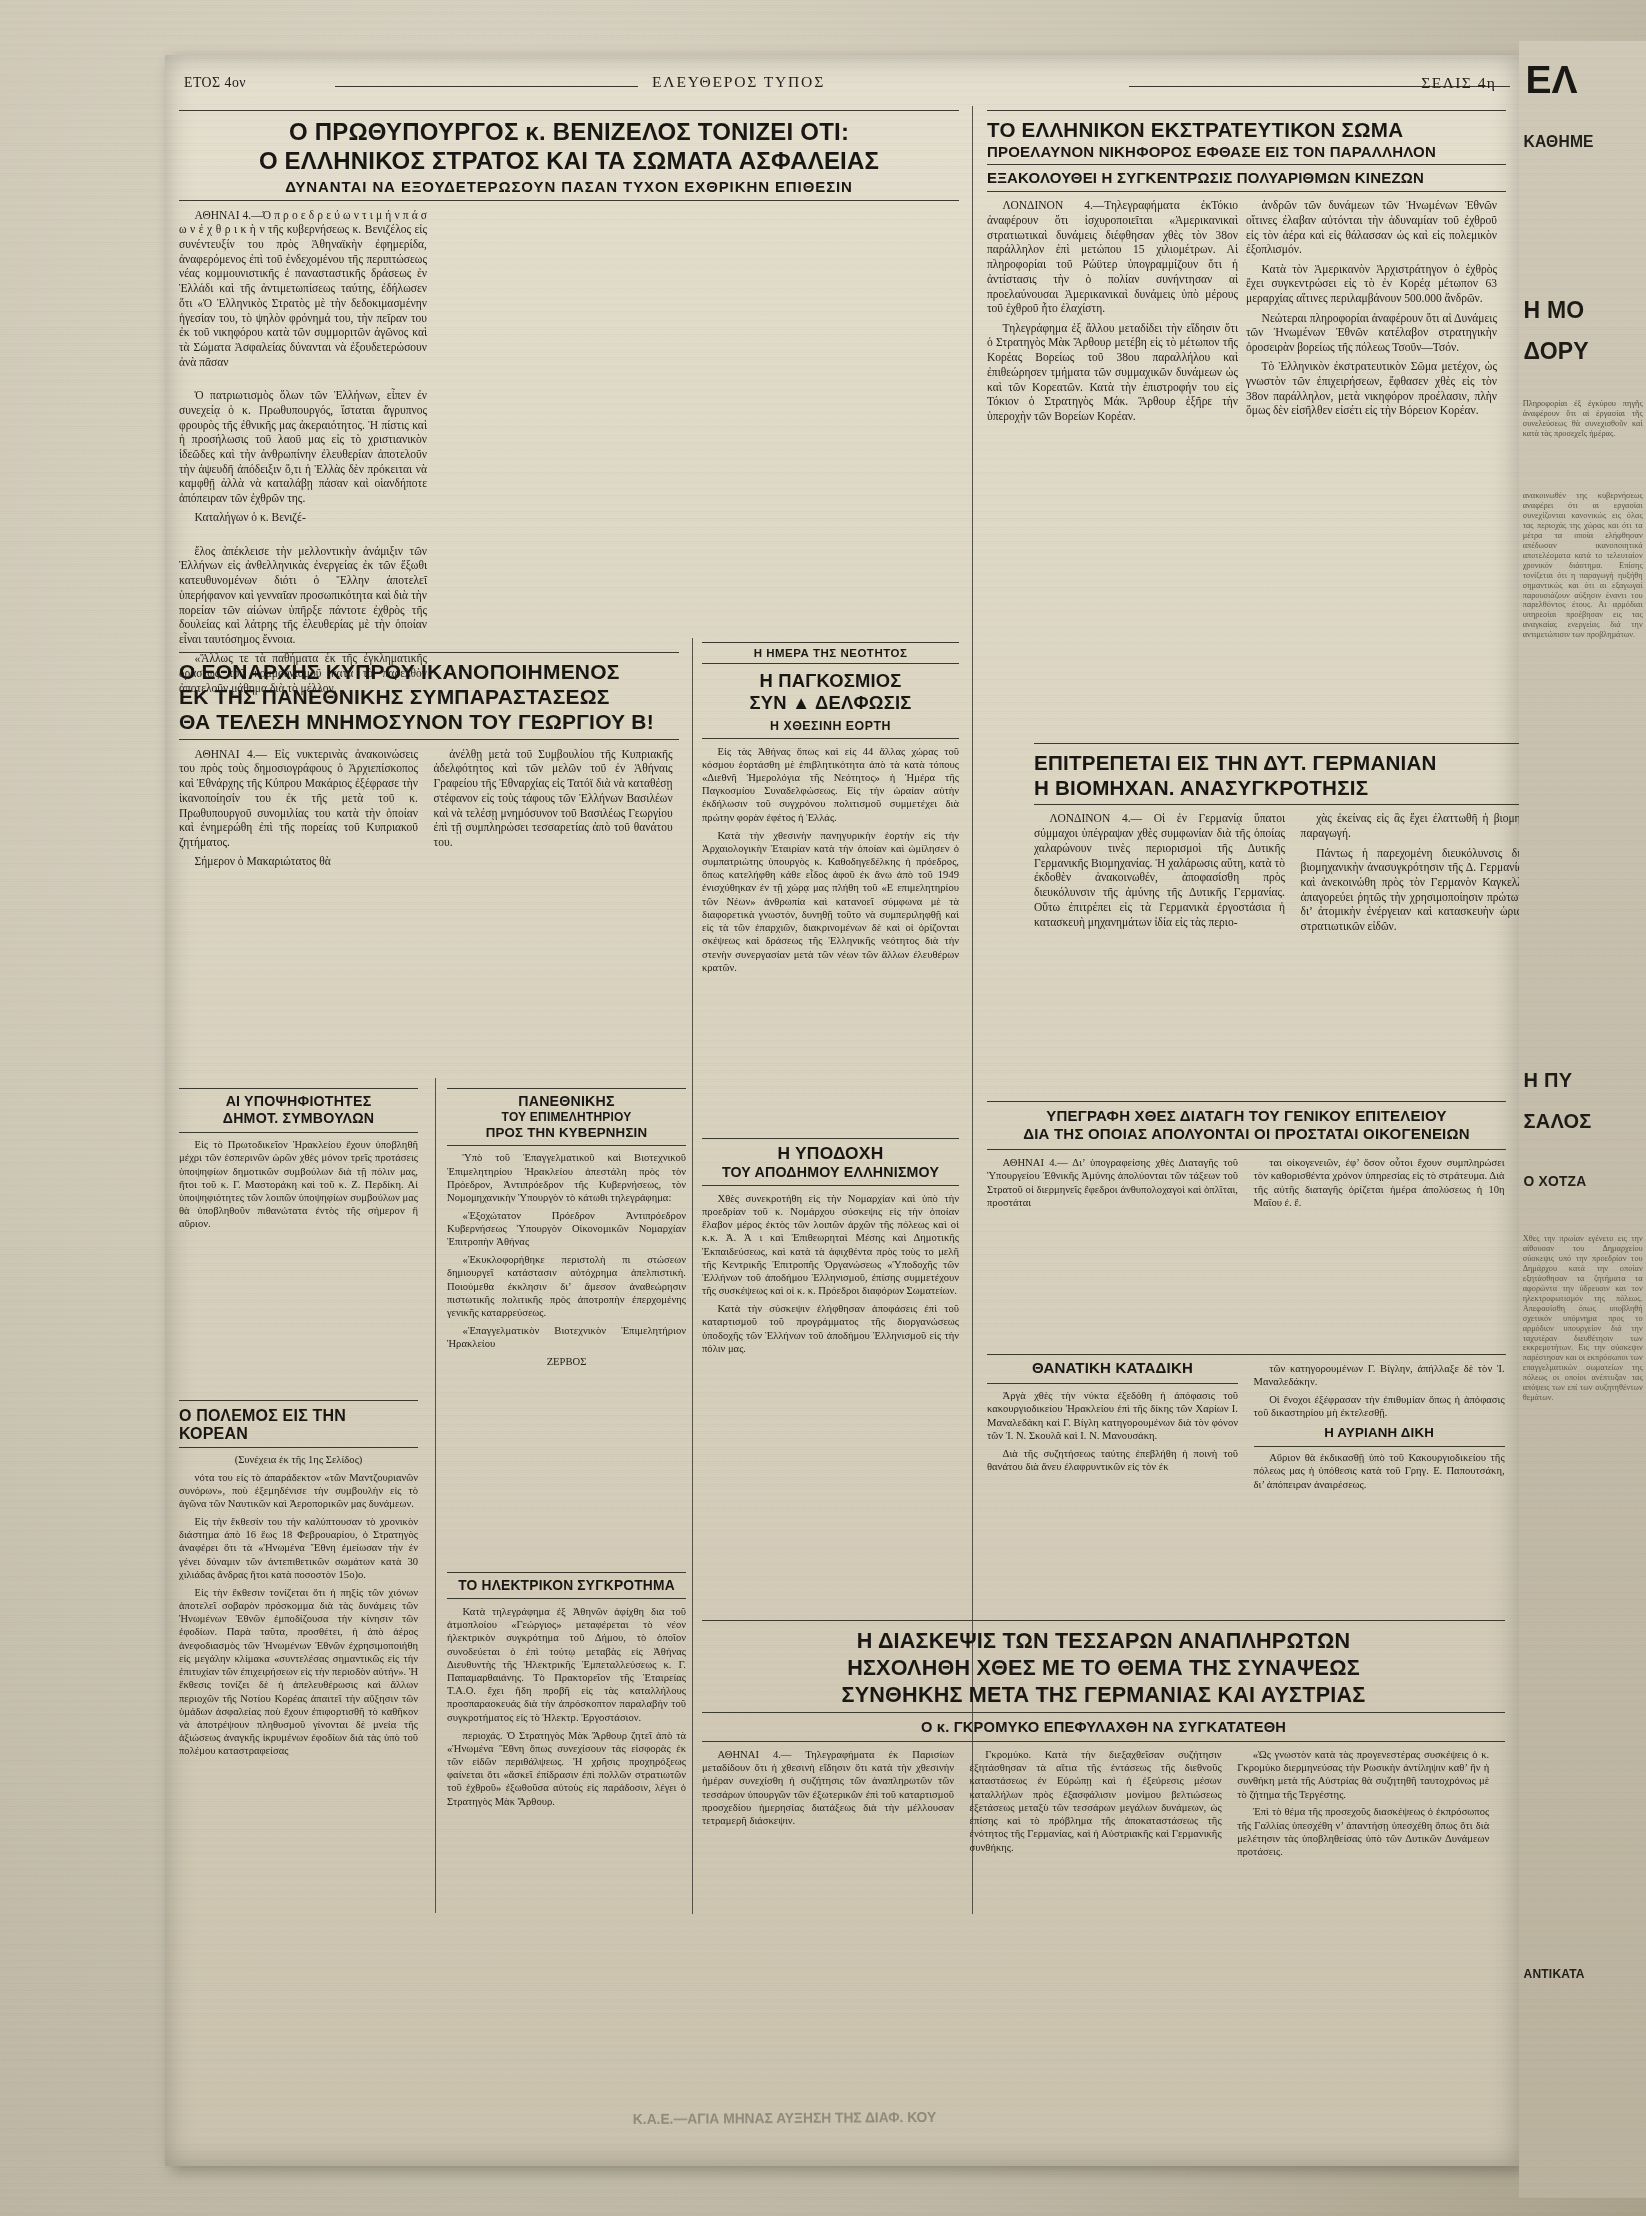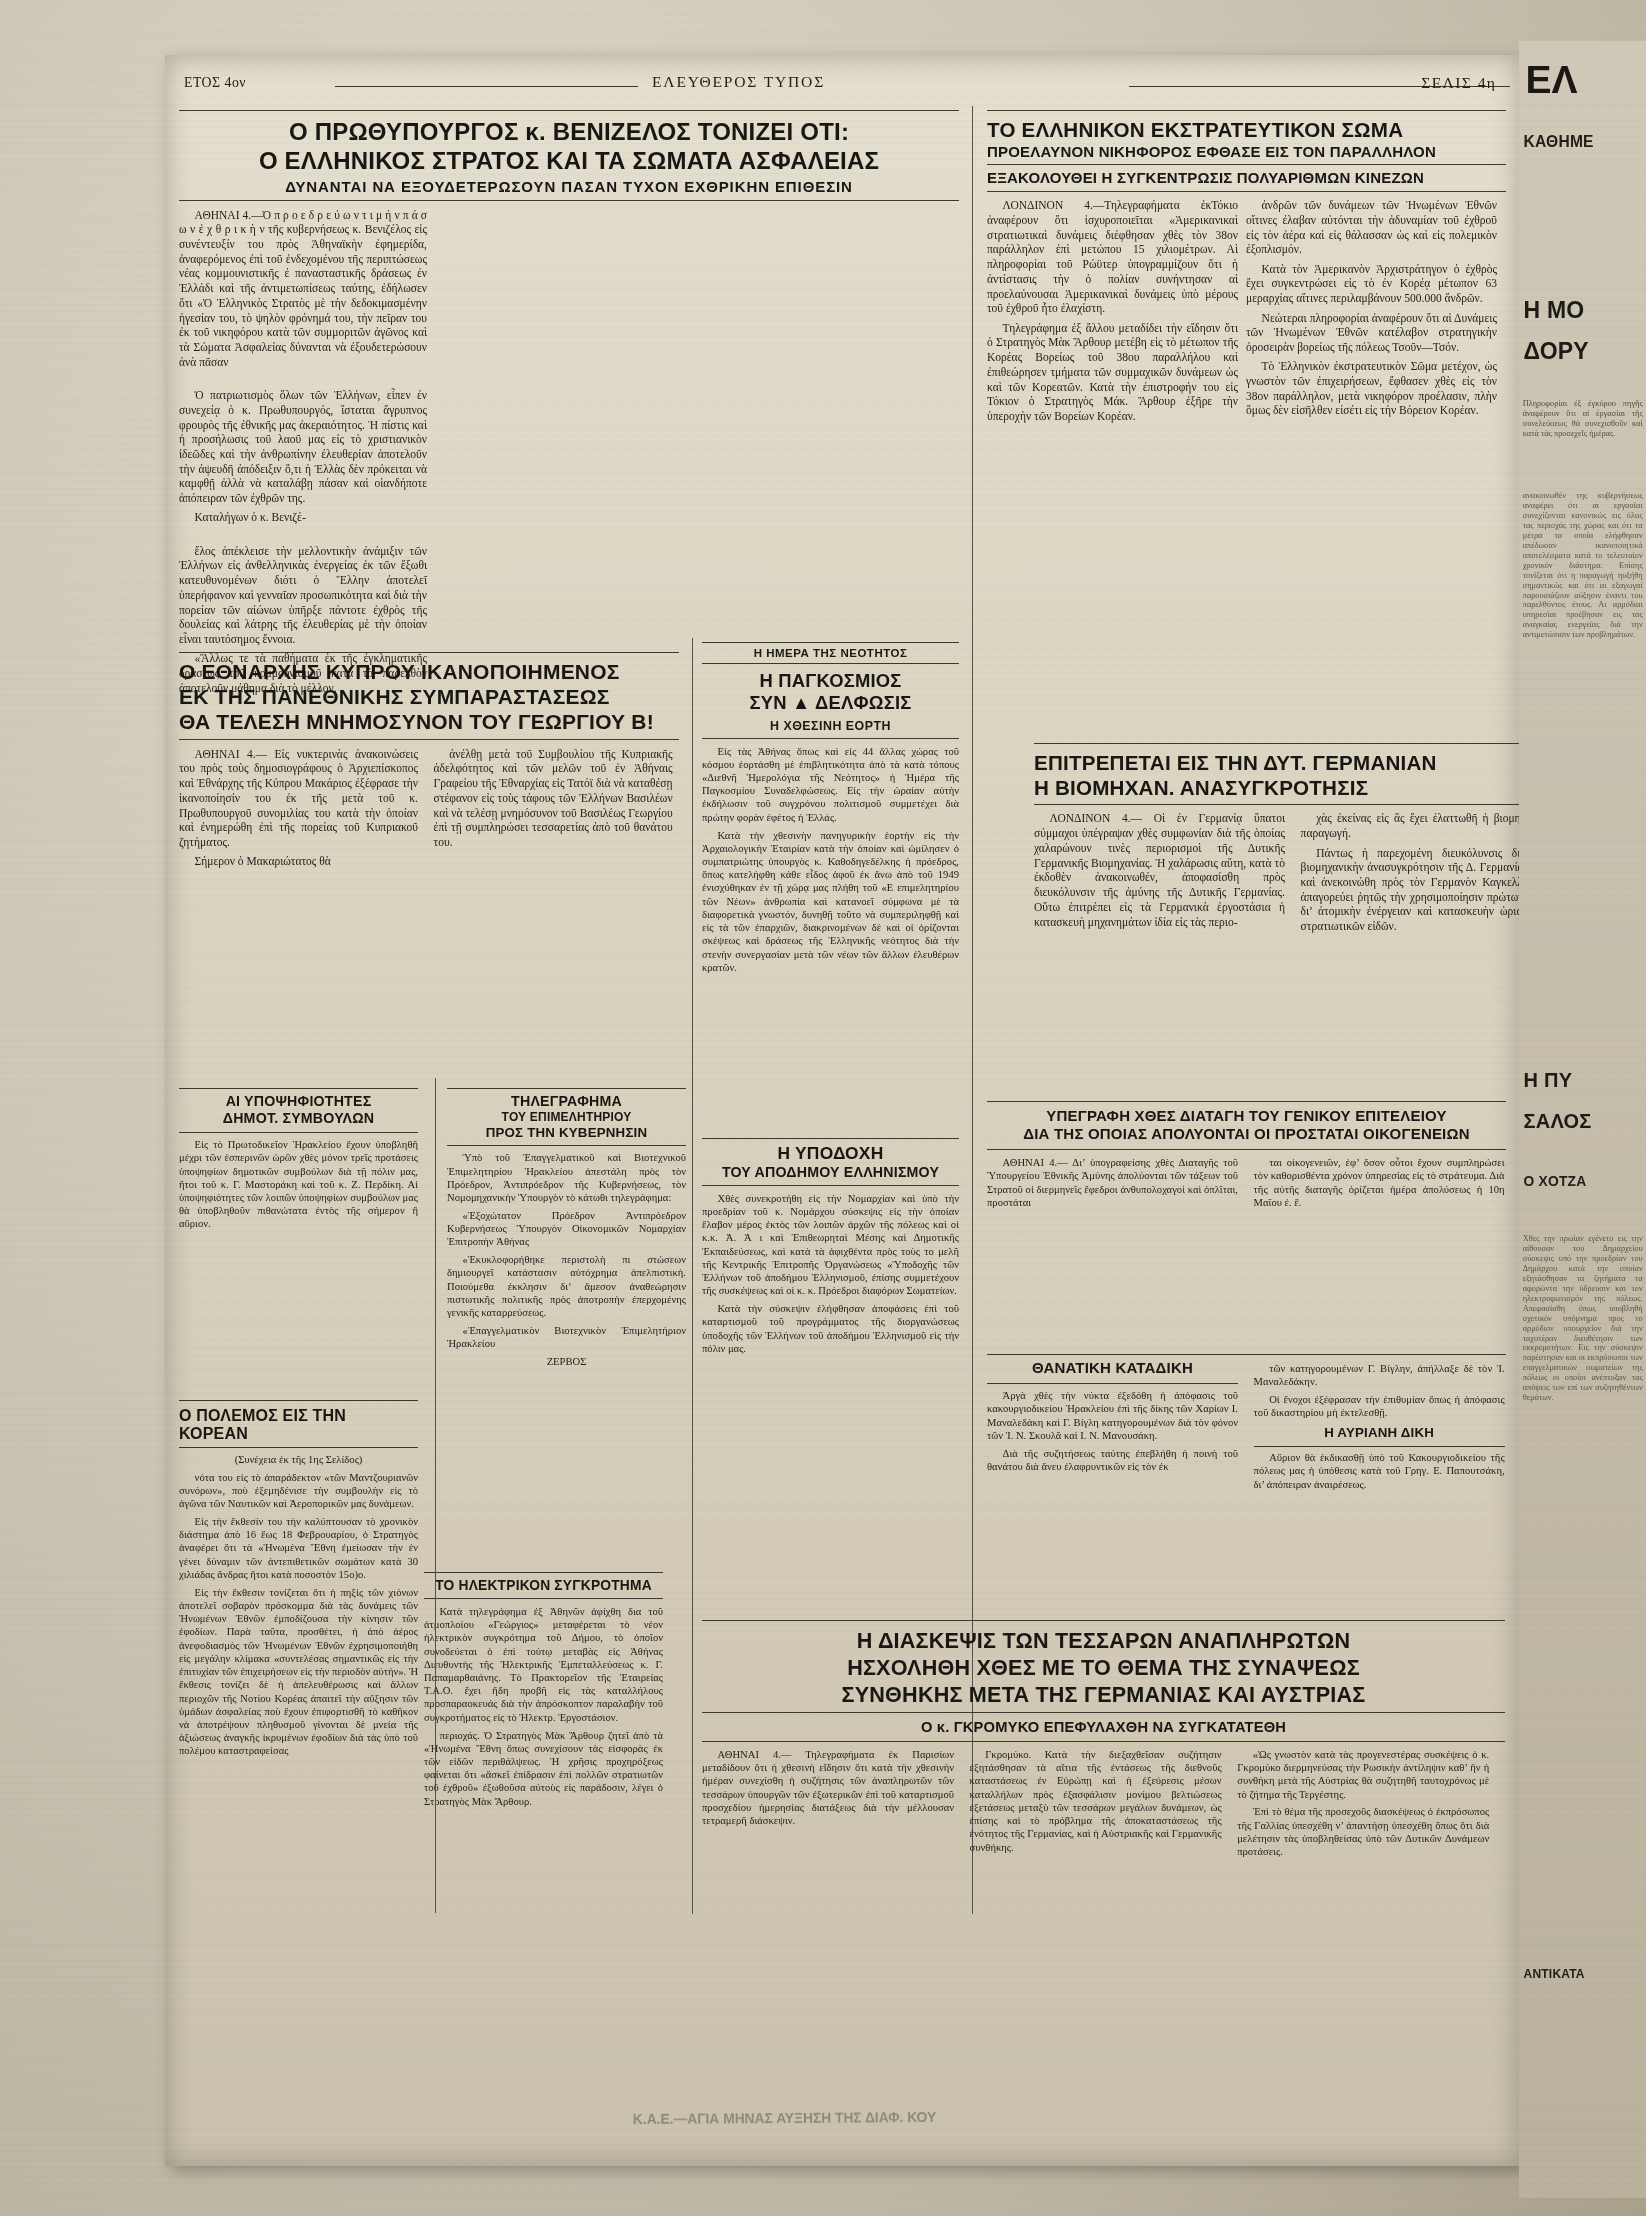--- a/index.html
+++ b/index.html
@@ -149,34 +149,34 @@
     <div class="col small">
       <p>νότα του εἰς τὸ ἀπαράδεκτον «τῶν Μαντζουριανῶν συνόρων», ποὺ ἐξεμηδένισε τὴν συμβουλὴν εἰς τὸ ἀγῶνα τῶν Ναυτικῶν καὶ Ἀεροπορικῶν μας δυνάμεων.</p>
       <p>Εἰς τὴν ἔκθεσίν του τὴν καλύπτουσαν τὸ χρονικὸν διάστημα ἀπὸ 16 ἕως 18 Φεβρουαρίου, ὁ Στρατηγὸς ἀναφέρει ὅτι τὰ «Ἡνωμένα Ἔθνη ἐμείωσαν τὴν ἐν γένει δύναμιν τῶν ἀντεπιθετικῶν σωμάτων κατὰ 30 χιλιάδας ἄνδρας ἤτοι κατὰ ποσοστὸν 15ο)ο.</p>
       <p>Εἰς τὴν ἔκθεσιν τονίζεται ὅτι ἡ πηξίς τῶν χιόνων ἀποτελεῖ σοβαρὸν πρόσκομμα διὰ τὰς δυνάμεις τῶν Ἡνωμένων Ἐθνῶν ἐμποδίζουσα τὴν κίνησιν τῶν ἐφοδίων. Παρὰ ταῦτα, προσθέτει, ἡ ἀπὸ ἀέρος ἀνεφοδιασμὸς τῶν Ἡνωμένων Ἐθνῶν ἐχρησιμοποιήθη εἰς μεγάλην κλίμακα «συντελέσας σημαντικῶς εἰς τὴν ἐπιτυχίαν τῶν ἐπιχειρήσεων εἰς τὴν περιοδὸν αὐτήν». Ἡ ἔκθεσις τονίζει δὲ ἡ ἀπελευθέρωσις καὶ ἄλλων περιοχῶν τῆς Νοτίου Κορέας ἀπαιτεῖ τὴν αὔξησιν τῶν ὑμάδων ἀσφαλείας ποὺ ἔχουν ἐπιφορτισθῆ τὸ καθῆκον νὰ ἀποτρέψουν πληθυσμοῦ γίνονται δὲ μνεία τῆς ἀξιώσεως ἀναγκῆς ἱκρυμένων ἐφοδίων διὰ τὰς ὑπὸ τοῦ πολέμου καταστραφείσας</p>
       <p></p>
     </div>
   </div>
 
   <div class="box" style="left:447px;top:1088px;width:239px;">
     <div class="hr2" style="width:100%;"></div>
-    <div class="hl center" style="font-size:14.2px;margin:5.5px 0 0.9px 0;">ΤΗΛΕΓΡΑΦΗΜΑ</div>
+    <div class="hl center" style="font-size:14.2px;margin:5.5px 0 0.9px 0;">ΠΑΝΕΘΝΙΚΗΣ</div>
     <div class="hl center" style="font-size:12px;margin:0.9px 0 0.9px 0;">ΤΟΥ ΕΠΙΜΕΛΗΤΗΡΙΟΥ</div>
     <div class="hl center" style="font-size:13.3px;margin:0.9px 0 4.6px 0;">ΠΡΟΣ ΤΗΝ ΚΥΒΕΡΝΗΣΙΝ</div>
     <div class="hr2" style="width:100%;margin-bottom:5.5px;"></div>
     <div class="col small">
       <p>Ὑπὸ τοῦ Ἐπαγγελματικοῦ καὶ Βιοτεχνικοῦ Ἐπιμελητηρίου Ἡρακλείου ἀπεστάλη πρὸς τὸν Πρόεδρον, Ἀντιπρόεδρον τῆς Κυβερνήσεως, τὸν Νομομηχανικὴν Ὑπουργὸν τὸ κάτωθι τηλεγράφημα:</p>
       <p>«Ἐξοχώτατον Πρόεδρον Ἀντιπρόεδρον Κυβερνήσεως Ὑπουργὸν Οἰκονομικῶν Νομαρχίαν Ἐπιτροπὴν Ἀθήνας</p>
       <p>«Ἐκυκλοφορήθηκε περιστολὴ πι στώσεων δημιουργεῖ κατάστασιν αὐτόχρημα ἀπελπιστικὴ. Ποιούμεθα ἐκκλησιν δι’ ἄμεσον ἀναθεώρησιν πιστωτικῆς πολιτικῆς πρὸς ἀποτροπὴν ἐπερχομένης γενικῆς καταρρεύσεως.</p>
       <p>«Ἐπαγγελματικὸν Βιοτεχνικὸν Ἐπιμελητήριον Ἡρακλείου</p>
       <p class="center" style="text-indent:0;">ΖΕΡΒΟΣ</p>
     </div>
   </div>
 
-  <div class="box" style="left:424px;top:1572px;width:239px;">
+  <div class="box" style="left:447px;top:1572px;width:239px;">
     <div class="hr2" style="width:100%;"></div>
     <div class="hl center" style="font-size:13.8px;margin:5.5px 0 4.6px 0;">ΤΟ ΗΛΕΚΤΡΙΚΟΝ ΣΥΓΚΡΟΤΗΜΑ</div>
     <div class="hr2" style="width:100%;margin-bottom:5.5px;"></div>
     <div class="col small">
       <p>Κατὰ τηλεγράφημα ἐξ Ἀθηνῶν ἀφίχθη δια τοῦ ἀτμοπλοίου «Γεώργιος» μεταφέρεται τὸ νέον ἠλεκτρικὸν συγκρότημα τοῦ Δήμου, τὸ ὁποῖον συνοδεύεται ὁ ἐπὶ τούτῳ μεταβὰς εἰς Ἀθήνας Διευθυντὴς τῆς Ἠλεκτρικῆς Ἐμπεταλλεύσεως κ. Γ. Παπαμαρθαιάνης. Τὸ Πρακτορεῖον τῆς Ἑταιρείας Τ.Α.Ο. ἔχει ἤδη προβῆ εἰς τὰς καταλλήλους προσπαραοκευάς διὰ τὴν ἀπρόσκοπτον παραλαβὴν τοῦ συγκροτήματος εἰς τὸ Ἠλεκτρ. Ἐργοστάσιον.</p>
       <p>περιοχάς. Ὁ Στρατηγὸς Μὰκ Ἄρθουρ ζητεῖ ἀπὸ τὰ «Ἡνωμένα Ἔθνη ὅπως συνεχίσουν τὰς εἰσφορὰς ἐκ τῶν εἰδῶν περιθάλψεως. Ἡ χρῆσις προχηρόξεως φαίνεται ὅτι «ἄσκεῖ ἐπίδρασιν ἐπὶ πολλῶν στρατιωτῶν τοῦ ἐχθροῦ» ἐξωθοῦσα αὐτοὺς εἰς παράδοσιν, λέγει ὁ Στρατηγὸς Μὰκ Ἄρθουρ.</p>
     </div>
   </div>
 
   <div class="vline" style="left:435px;top:1078px;height:835px;"></div>

